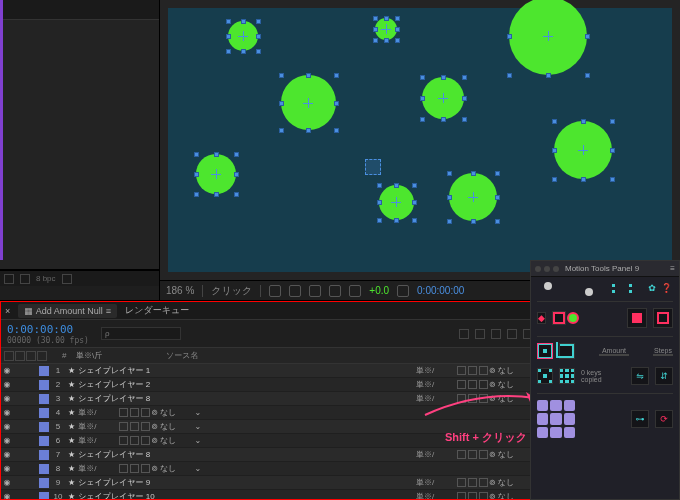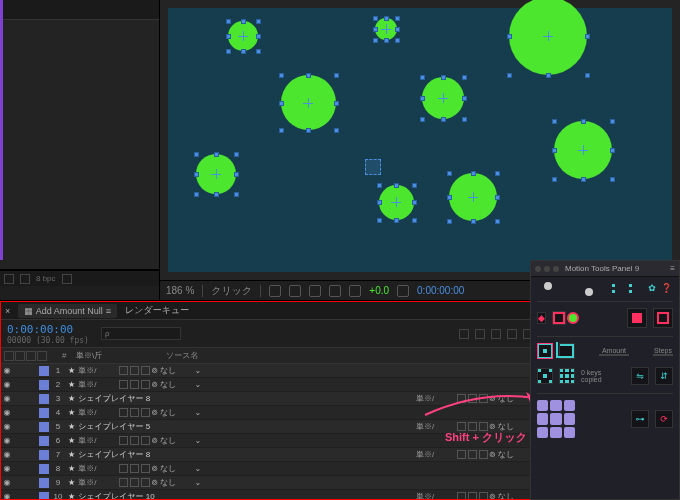--- a/index.html
+++ b/index.html
@@ -245,37 +245,39 @@
       <span style="width:30px"></span>
     </div>
     <div class="layers" id="layers">
         <div class="layer-row">
     <span class="eye">◉</span>
     <span class="eye"></span>
     <span class="eye"></span>
     <span class="color-chip"></span>
     <span class="num">1</span>
     <span class="star">★</span>
+    <span class="layer-name">シェイプレイヤー 1</span>
     <span class="mode-col">単※/</span>
     <span class="checkbox"></span>
     <span class="checkbox"></span>
     <span class="checkbox"></span>
     <span class="parent-col">
             <span>⊚</span>
             <span>なし</span>
             <span style="margin-left:auto">⌄</span>
           </span>
   </div>
         <div class="layer-row">
     <span class="eye">◉</span>
     <span class="eye"></span>
     <span class="eye"></span>
     <span class="color-chip"></span>
     <span class="num">2</span>
     <span class="star">★</span>
+    <span class="layer-name">シェイプレイヤー 2</span>
     <span class="mode-col">単※/</span>
     <span class="checkbox"></span>
     <span class="checkbox"></span>
     <span class="checkbox"></span>
     <span class="parent-col">
             <span>⊚</span>
             <span>なし</span>
             <span style="margin-left:auto">⌄</span>
           </span>
   </div>
@@ -314,21 +316,20 @@
             <span style="margin-left:auto">⌄</span>
           </span>
   </div>
         <div class="layer-row">
     <span class="eye">◉</span>
     <span class="eye"></span>
     <span class="eye"></span>
     <span class="color-chip"></span>
     <span class="num">5</span>
     <span class="star">★</span>
-    <span class="layer-name">シェイプレイヤー 5</span>
     <span class="mode-col">単※/</span>
     <span class="checkbox"></span>
     <span class="checkbox"></span>
     <span class="checkbox"></span>
     <span class="parent-col">
             <span>⊚</span>
             <span>なし</span>
             <span style="margin-left:auto">⌄</span>
           </span>
   </div>
@@ -384,20 +385,21 @@
             <span style="margin-left:auto">⌄</span>
           </span>
   </div>
         <div class="layer-row">
     <span class="eye">◉</span>
     <span class="eye"></span>
     <span class="eye"></span>
     <span class="color-chip"></span>
     <span class="num">9</span>
     <span class="star">★</span>
+    <span class="layer-name">シェイプレイヤー 9</span>
     <span class="mode-col">単※/</span>
     <span class="checkbox"></span>
     <span class="checkbox"></span>
     <span class="checkbox"></span>
     <span class="parent-col">
             <span>⊚</span>
             <span>なし</span>
             <span style="margin-left:auto">⌄</span>
           </span>
   </div>

